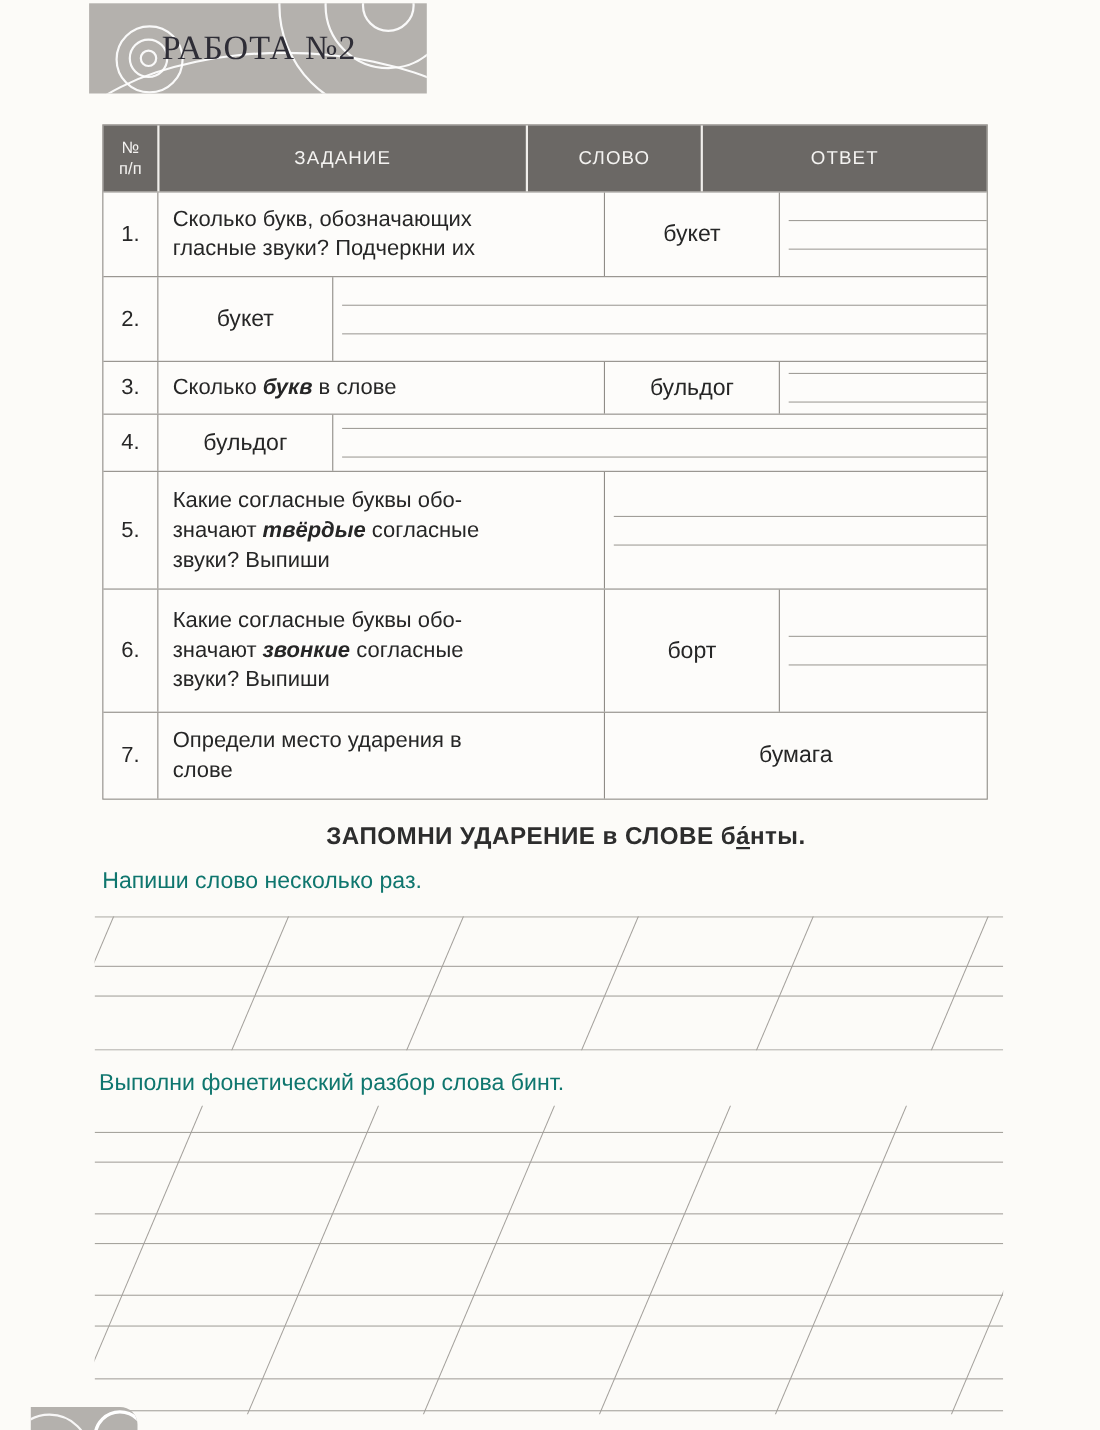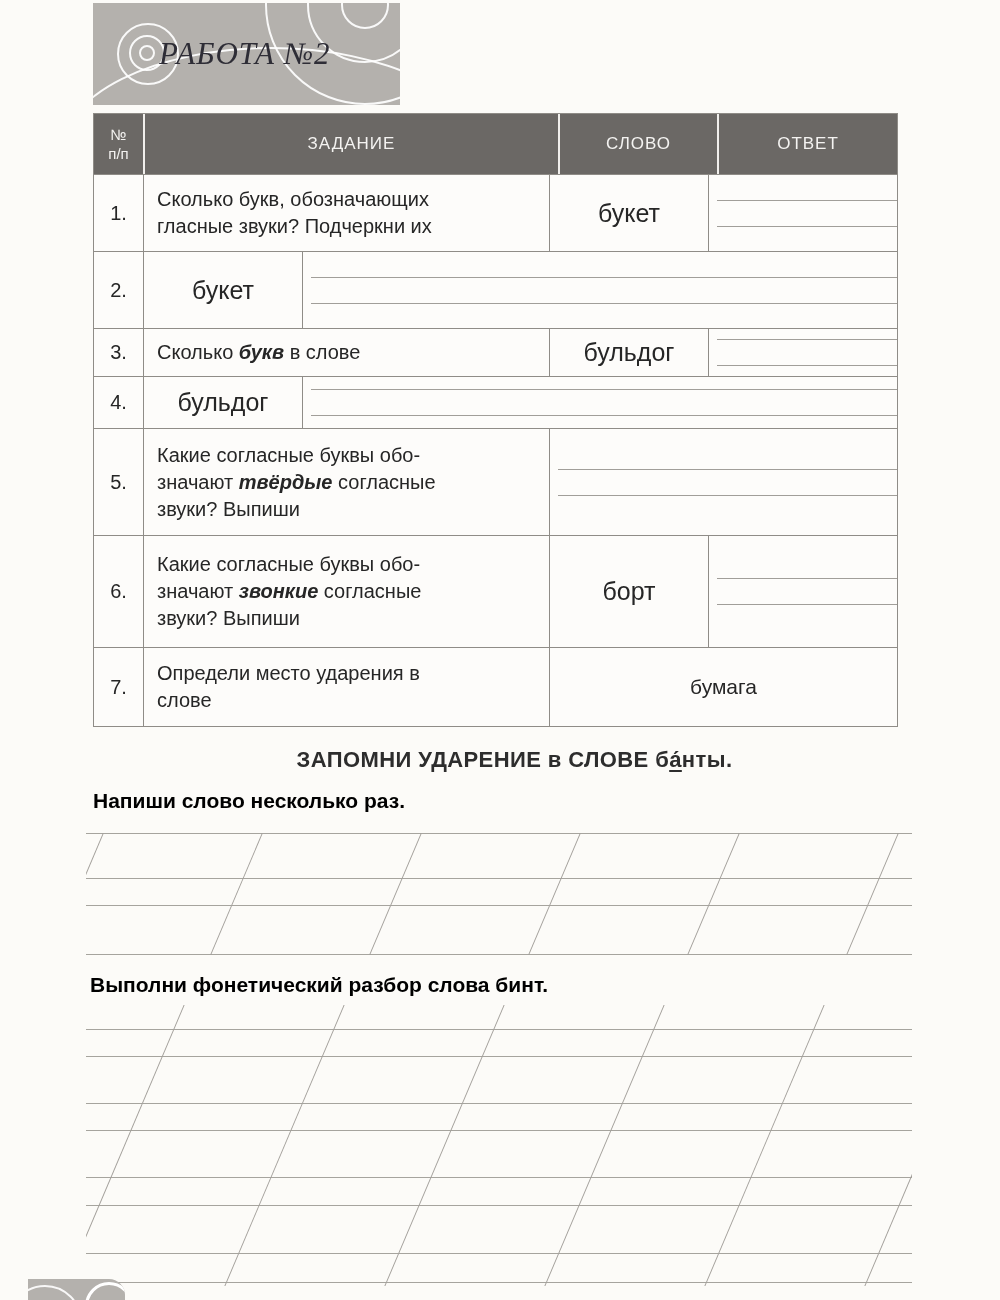--- a/index.html
+++ b/index.html
@@ -4,70 +4,70 @@
 <style>
   html,body{margin:0;padding:0;}
   body{
     width:1000px;height:1300px;position:relative;overflow:hidden;
     background:#fcfbf8;
     font-family:"Liberation Sans","DejaVu Sans",sans-serif;
     color:#262626;
   }
   
   .banner{
-    position:absolute;left:93px;top:3px;width:307px;height:102px;
+    position:absolute;left:81px;top:3px;width:307px;height:82px;
     background:var(--banner-bg,#b4b1ad);
-    overflow:hidden;display:flex;align-items:center;font-style:italic;
+    overflow:hidden;display:flex;align-items:center;
   }
   .banner .title{
     position:relative;z-index:2;
     font-family:"Liberation Serif","DejaVu Serif",serif;
     font-size:31px;letter-spacing:1px;color:#2e2d36;
     padding-left:66px;white-space:nowrap;
   }
   .circ{position:absolute;border:2px solid rgba(255,255,255,.92);border-radius:50%;}
   
   .tbl{
     position:absolute;left:93px;top:113px;width:805px;
     border:1px solid #8f8c87;box-sizing:border-box;
     background:#fdfcfa;
   }
   .thead{display:flex;height:60px;background:var(--thead-bg,#6b6865);color:#f4f3f1;}
   .th{display:flex;align-items:center;justify-content:center;text-align:center;
       font-size:17px;letter-spacing:1px;box-sizing:border-box;}
   .th+.th{border-left:2px solid #f1efec;}
   .th.c-num{width:49px;font-size:15px;line-height:19px;white-space:pre-line;letter-spacing:0;}
-  .th.c-task{width:415px;}
+  .th.c-task{width:335px;}
   .th.c-word{width:159px;}
   .th.c-ans{width:189px;flex:1;}
   .trow{display:flex;border-top:1px solid #8f8c87;box-sizing:border-box;}
   .cell{box-sizing:border-box;display:flex;align-items:center;}
   .cell+.cell{border-left:1px solid #8f8c87;}
   .cell.num{width:49px;justify-content:center;font-size:20px;}
   .cell.task{width:406px;padding:6px 8px 6px 13px;font-size:20px;line-height:27px;white-space:pre-line;}
   .cell.task .em{font-weight:bold;font-style:italic;}
-  .cell.word{width:159px;justify-content:center;font-size:25px;}
+  .cell.word{width:159px;justify-content:center;font-size:21px;}
   .cell.answer{width:189px;flex:1;flex-direction:column;justify-content:center;align-items:stretch;row-gap:25px;}
   .cell.merged{width:349px;flex:1;justify-content:center;font-size:21px;}
   .ansline{border-top:1px solid var(--line,#97948e);height:0;margin-left:8px;opacity:.9;}
   
   .trow:nth-of-type(1){height:77px;}
   .trow:nth-of-type(2){height:77px;}
   .trow:nth-of-type(3){height:48px;}
   .trow:nth-of-type(4){height:52px;}
   .trow:nth-of-type(5){height:107px;}
   .trow:nth-of-type(6){height:112px;}
   .trow:nth-of-type(7){height:79px;}
   
   .memorize{
     position:absolute;left:93px;top:747px;width:805px;text-align:center;
     font-size:22px;font-weight:bold;letter-spacing:.4px;text-indent:38px;color:#2d2d2d;
   }
   .memorize .u-accent{text-decoration:underline;text-underline-offset:3px;}
-  .instr{position:absolute;font-size:21px;font-weight:bold;color:#000000;}
+  .instr{position:absolute;font-size:21px;font-weight:normal;color:#0f766e;}
   .instr.one{left:93px;top:789px;}
   .instr.two{left:90px;top:973px;}
   
   .writearea{position:absolute;left:86px;width:826px;overflow:hidden;}
   .writearea .rule{position:absolute;left:0;right:0;height:0;border-top:1px solid var(--line,#97948e);opacity:.85;}
   .writearea .diag{position:absolute;top:0;bottom:0;width:1px;background:#a3a09b;transform:skewX(-23deg);}
   #area1{top:833px;height:122px;}
   #area2{top:1005px;height:281px;}
   
   .corner{

